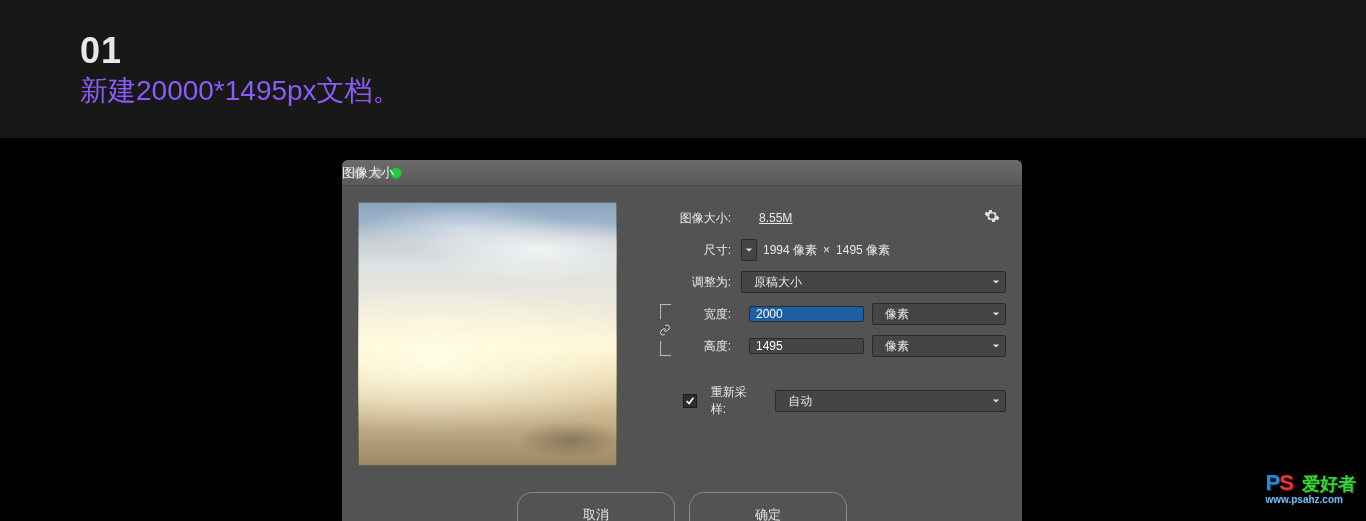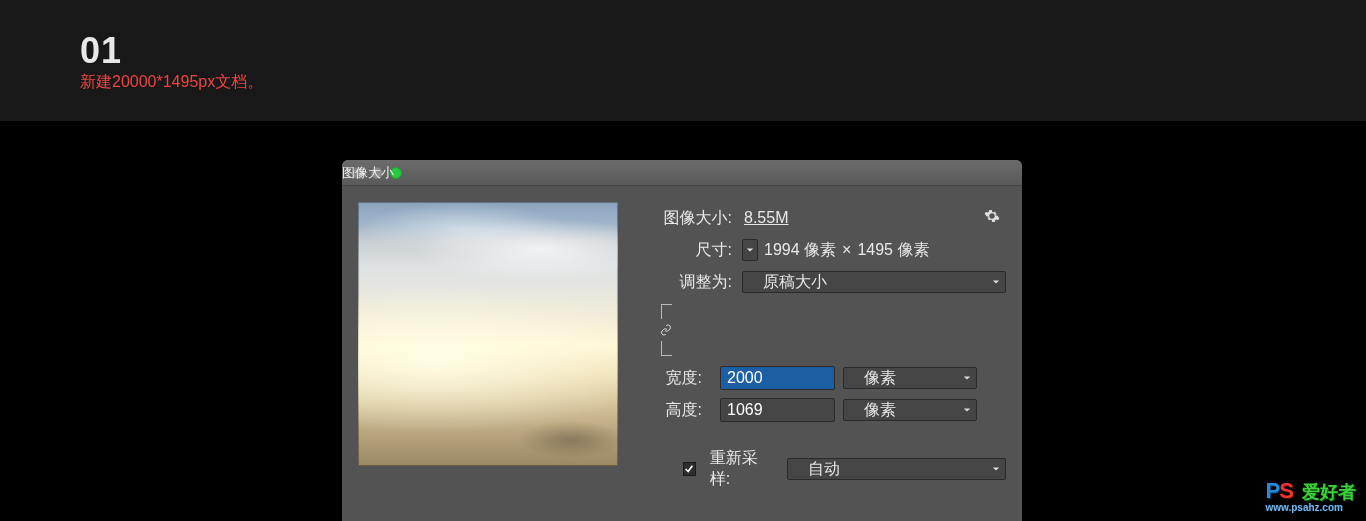--- a/index.html
+++ b/index.html
@@ -16,22 +16,22 @@
       background: #181818;
       padding: 30px 0 28px 80px;
     }
     .step-num {
       font-size: 36px;
       font-weight: 600;
       color: #e8e8e8;
       letter-spacing: 1px;
     }
     .step-desc {
-      font-size: 16px;
-      color: #ef4444;
+      font-size: 28px;
+      color: #8b5cf6;
       font-weight: 300;
     }
     .dialog {
       position: absolute;
       left: 342px;
       top: 160px;
       width: 680px;
       background: #535353;
       border-radius: 6px;
       box-shadow: 0 10px 30px rgba(0,0,0,0.5);
@@ -88,36 +88,36 @@
       content:"";
       position:absolute; inset:0;
       background:
         radial-gradient(ellipse 160% 50% at 30% 60%, rgba(255,255,230,0.9), rgba(255,240,190,0.0) 55%),
         radial-gradient(ellipse 80% 20% at 70% 18%, rgba(255,255,255,0.7), transparent 60%),
         radial-gradient(ellipse 60% 15% at 40% 10%, rgba(230,238,245,0.6), transparent 65%),
         radial-gradient(ellipse 30% 10% at 82% 90%, rgba(60,50,40,0.35), transparent 70%);
     }
     .controls {
       flex: 1;
-      font-size: 16px;
+      font-size: 12px;
       color: #e8e8e8;
       padding-top: 4px;
     }
     .row {
       display: flex;
       align-items: center;
       margin-bottom: 8px;
       min-height: 24px;
     }
     .label {
       width: 86px;
       text-align: right;
       padding-right: 10px;
     }
-    .filesize { margin-left: 2px; text-decoration: underline; }
+    .filesize { margin-left: 18px; text-decoration: underline; }
     .gear {
       position: absolute;
       right: 18px;
       top: 44px;
       width: 24px; height: 24px;
       display:flex; align-items:center; justify-content:center;
       cursor: pointer;
       color: #e0e0e0;
     }
     .chev-mini {
@@ -129,51 +129,50 @@
       border-radius: 2px;
     }
     .chev-mini svg { display:block; }
     .dim-text { margin: 0 6px; }
     .sel {
       background: #454545;
       border: 1px solid #2a2a2a;
       height: 22px;
       display: flex;
       align-items: center;
-      padding: 0 20px 0 20px;
+      padding: 0 20px 0 12px;
       position: relative;
       cursor: pointer;
       color: #e6e6e6;
       border-radius: 2px;
     }
     .sel.wide { flex:1; }
     .sel.w115 { width: 134px; }
     .sel.w195 { width: 233px; }
     .sel .chev {
       position: absolute; right: 5px; top: 50%; transform: translateY(-50%);
     }
     .input {
       background: #454545;
       border: 1px solid #2a2a2a;
-      height: 24px;
+      height: 16px;
       padding: 0 6px;
       color: #fff;
       display:flex; align-items:center;
       width: 115px;
       border-radius: 2px;
     }
     .input.selected {
       background: #1d5fa5;
       color: #fff;
     }
     .dim-group {
       display: flex;
       align-items: flex-start;
       gap: 10px;
-      flex-direction: column;
     }
     .link-col {
       width: 20px;
       display:flex; flex-direction:column; align-items:center;
       padding-top: 2px;
     }
     .bracket {
       height: 52px; width: 14px;
       display: flex; align-items:center; justify-content:center;
       position: relative;
@@ -213,21 +212,21 @@
       border: 1px solid #888;
       background: transparent;
       color: #e6e6e6;
       font-size: 13px;
       cursor: pointer;
       display:flex; align-items:center; justify-content:center;
     }
     .watermark {
       position: absolute;
       right: 10px;
-      bottom: 8px;
+      bottom: 16px;
       font-family: "Comic Sans MS", cursive, sans-serif;
       font-weight: bold;
     }
     .wm-ps {
       font-size: 22px;
       letter-spacing: -1px;
     }
     .wm-ps .p { color:#2889d6; text-shadow: 1px 1px 0 #063a63; }
     .wm-ps .s { color:#e33; text-shadow: 1px 1px 0 #6a0f0f; }
     .wm-cn {
@@ -313,21 +312,21 @@
             <div class="input selected">2000</div>
             <div class="sel w115">
               <span>像素</span>
               <svg class="chev" width="8" height="8" viewBox="0 0 10 10" fill="#ddd">
                   <path d="M1 3l4 4 4-4z"></path>
                 </svg>
             </div>
           </div>
           <div class="row gap4">
             <div class="label" style="width:56px">高度:</div>
-            <div class="input">1069</div>
+            <div class="input">1495</div>
             <div class="sel w115">
               <span>像素</span>
               <svg class="chev" width="8" height="8" viewBox="0 0 10 10" fill="#ddd">
                   <path d="M1 3l4 4 4-4z"></path>
                 </svg>
             </div>
           </div>
         </div>
       </div>
 

